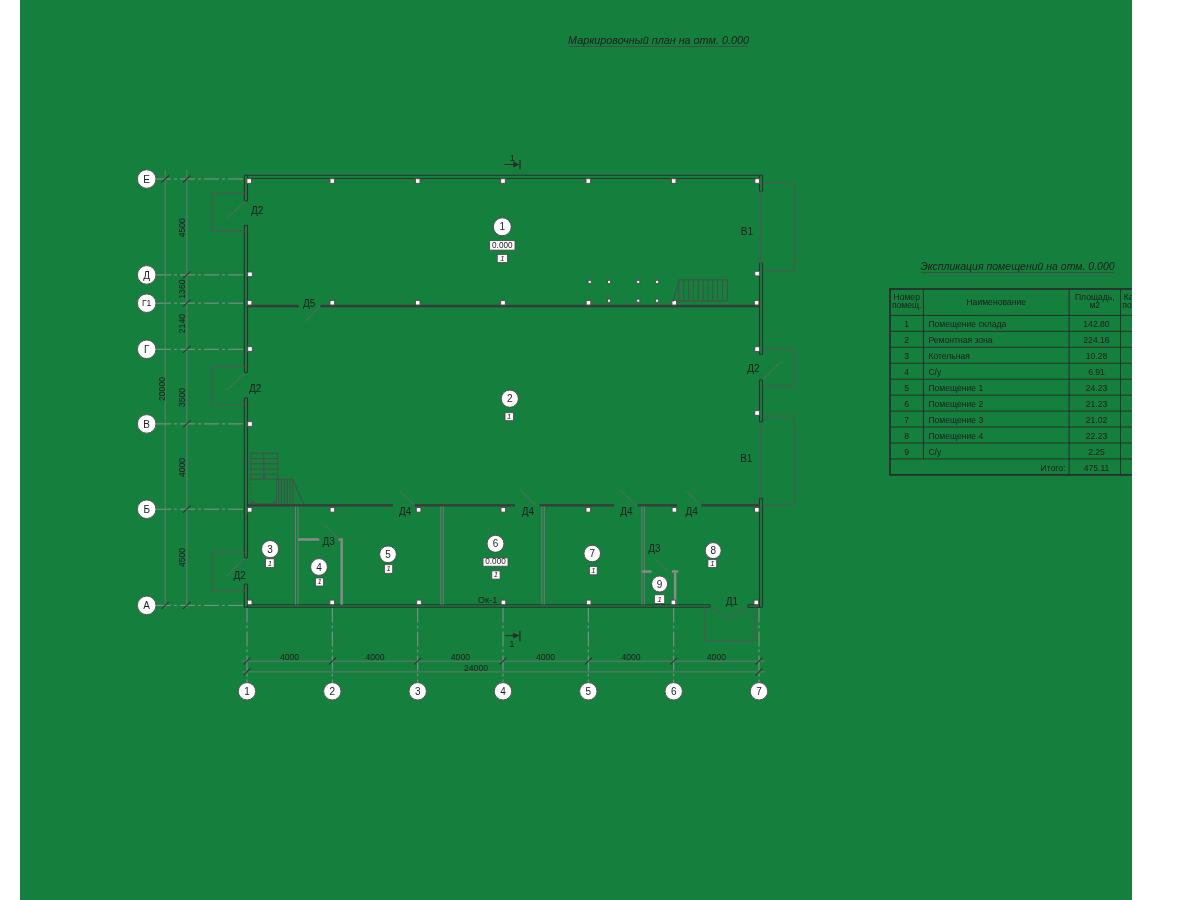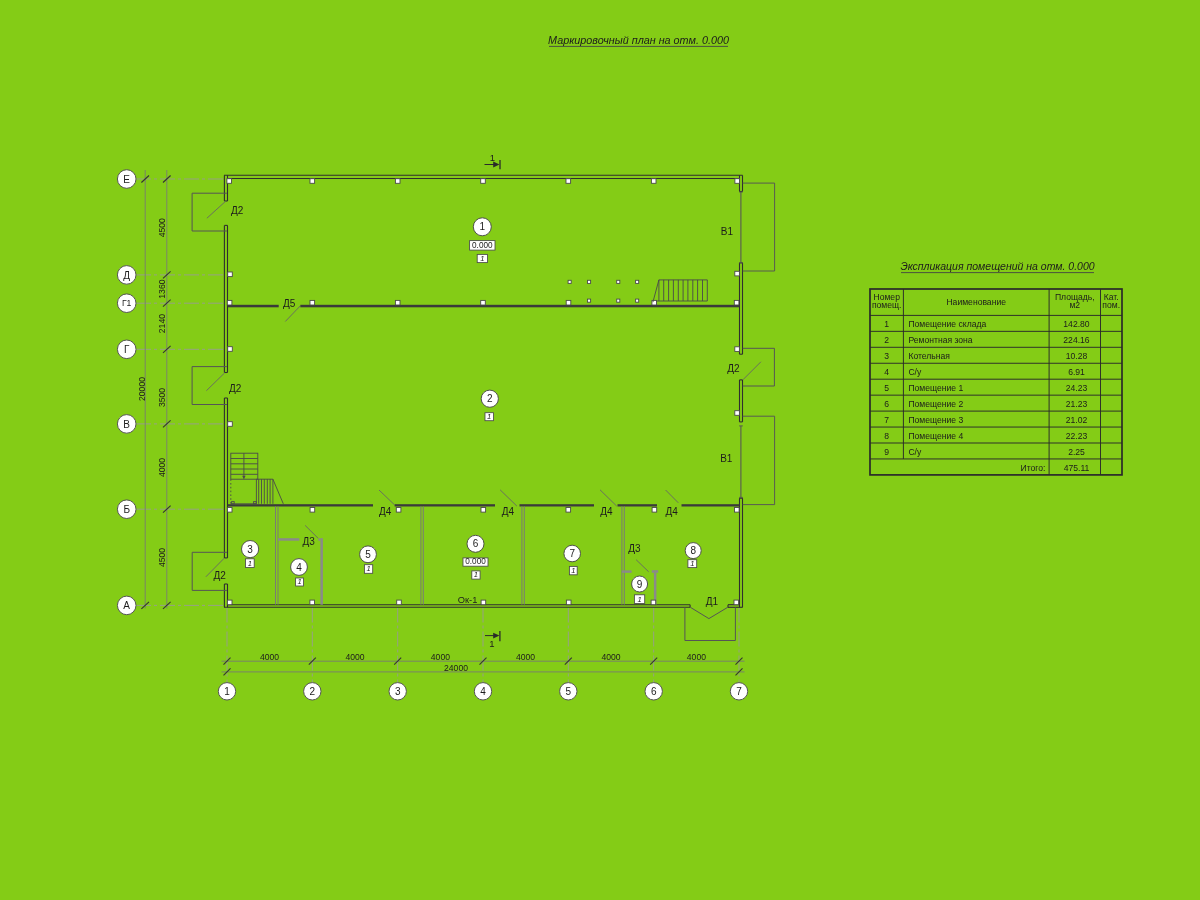--- a/index.html
+++ b/index.html
@@ -1,15 +1,15 @@
 <!DOCTYPE html>
 <html><head><meta charset="utf-8">
 <style>
 html,body{margin:0;padding:0;background:#fff;}
-#page{position:relative;width:1200px;height:900px;background:#84cc16;overflow:hidden;filter:opacity(0.999);}
+#page{position:relative;width:1112px;height:900px;background:#15803d;overflow:hidden;filter:opacity(0.999);margin-left:20px;}
 svg{position:absolute;left:0;top:0;opacity:0.999;}
 text{font-family:"Liberation Sans",sans-serif;fill:#1c1c1c;}
 </style></head><body>
 <div id="page">
 <svg width="1200" height="900" viewBox="0 0 1200 900">
 
 <g>
 <text x="638.5" y="44" font-size="10.8" font-style="italic" text-anchor="middle">Маркировочный план на отм. 0.000</text>
 <line x1="549" y1="46.4" x2="728" y2="46.4" stroke="#444" stroke-width="0.9"></line>
 </g>

